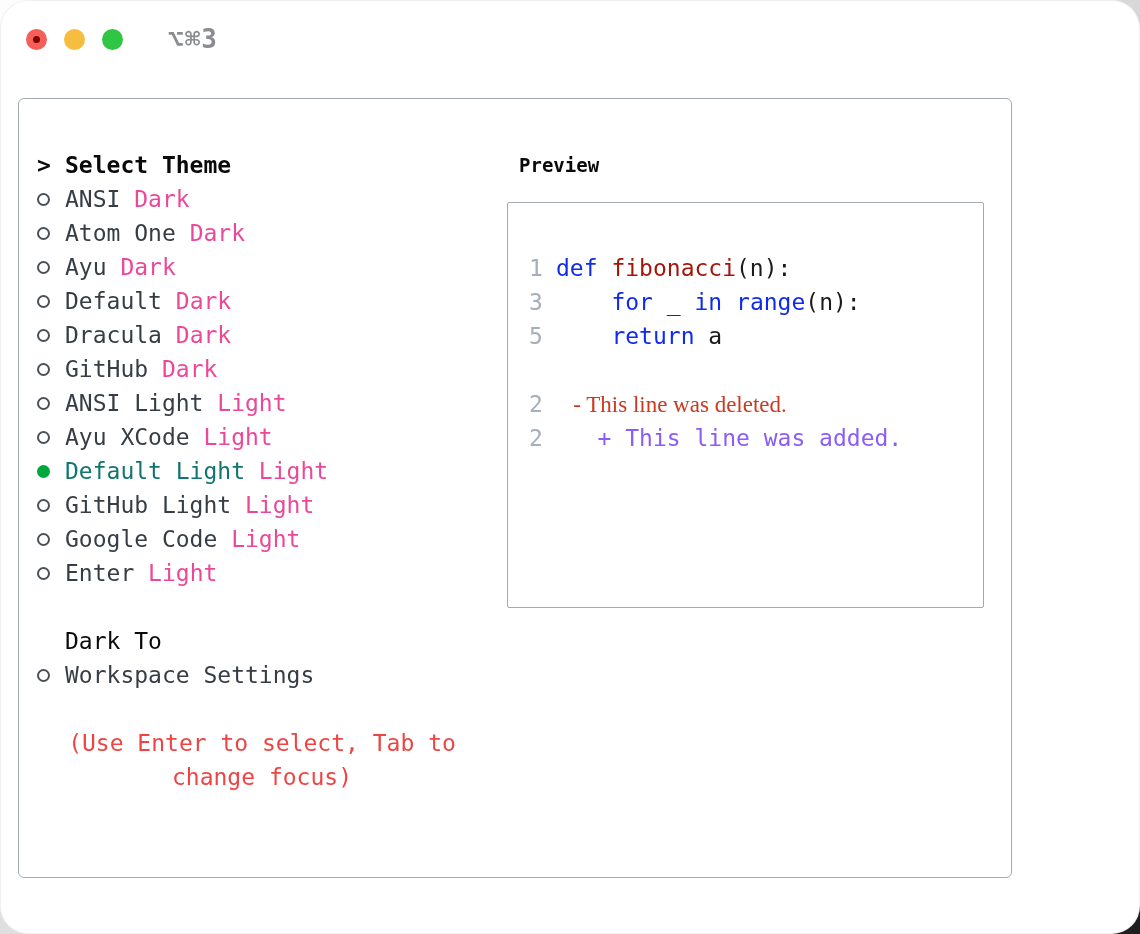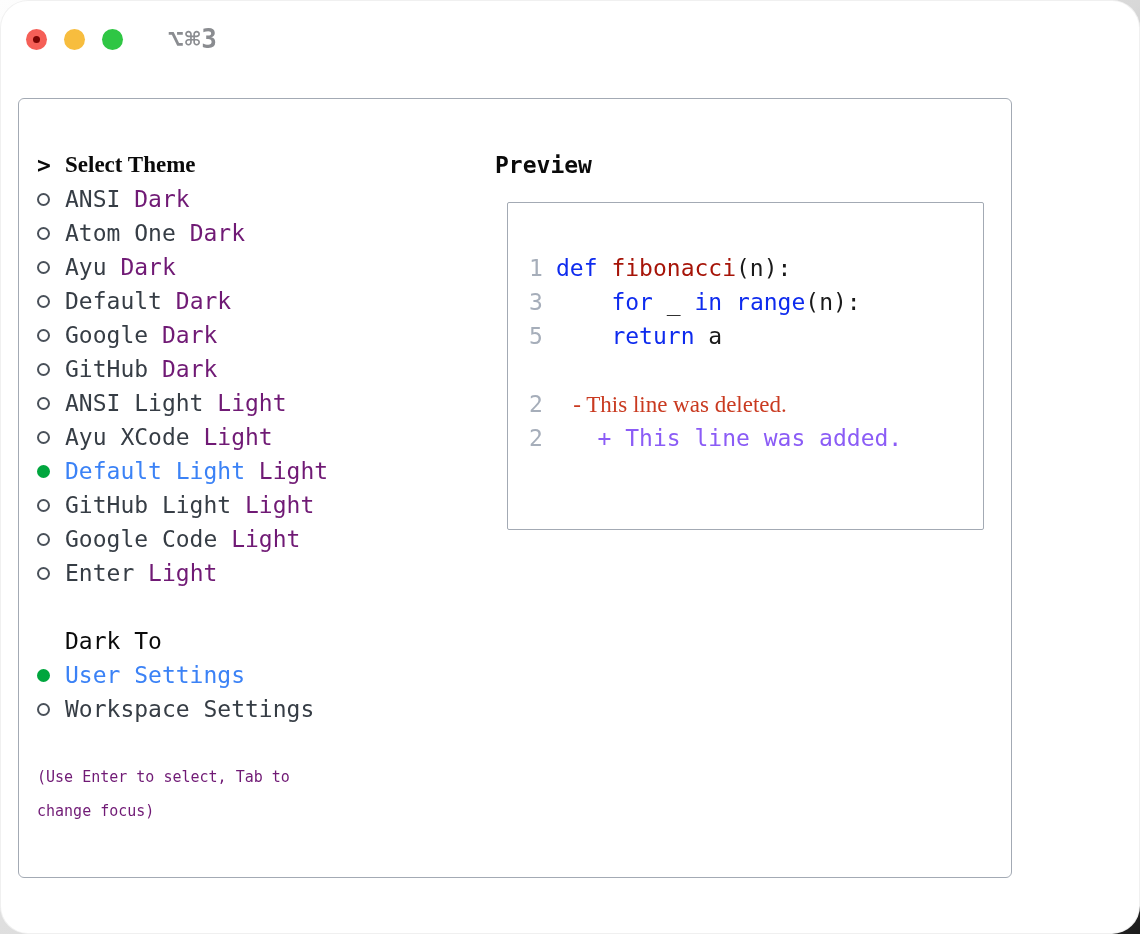--- a/index.html
+++ b/index.html
@@ -40,32 +40,32 @@
   .right-col { position:absolute; left:476px; top:49px; width:512px; }
 
   .lrow { height:34px; display:flex; align-items:center; font-size:23px; white-space:pre; }
   .bullet-col { width:28px; display:flex; align-items:center; flex:0 0 28px; }
   .bullet {
     width:13px; height:13px; border-radius:50%;
     border:2px solid #4a515a; background:transparent;
   }
   .bullet.sel { border-color:#00a63e; background:#00a63e; }
   .prompt { font-weight:bold; color:#0a0a0a; font-size:23px; }
-  .hdr { font-weight:bold; color:#0a0a0a;font-family:Liberation Serif, serif; }
+  .hdr { font-weight:bold; color:#0a0a0a; }
   .t-name { color:#363d45; }
-  .t-name.sel { color:#3b82f6; }
-  .muted { color:#701a75; }
+  .t-name.sel { color:#0f766e; }
+  .muted { color:#ec4899; }
   .plain-hdr { color:#0a0a0a; }
-  .help-line { height:34px; line-height:34px; font-size:15px; color:#701a75; white-space:pre; }
+  .help-line { height:34px; line-height:34px; font-size:23px; color:#ef4444; white-space:pre;text-align:center; }
 
   
   .preview-title { height:34px; display:flex; align-items:center;
-    font-size:23px; font-weight:bold; color:#0a0a0a; }
+    font-size:19px; font-weight:bold; color:#0a0a0a;margin-left:24px; }
   .preview-box {
-    margin-left:12px; margin-top:20px; width:477px; height:328px;
+    margin-left:12px; margin-top:20px; width:477px; height:406px;
     border:1.5px solid #a3aab4; border-radius:2px; background:#ffffff;
     padding:48px 0 0 21px; overflow:hidden;
   }
   .cline { height:34px; line-height:34px; font-size:23px; white-space:pre; }
   .lnum { display:inline-block; width:27px; color:#a6aeba; }
   .tk-kw { color:#0e2bee; }
   .tk-fn { color:#a61408; }
   .tk-pl { color:#1a1a1a; }
   .df-context { color:#9b9da1; }
   .df-deleted { color:#c93a20;font-family:Liberation Serif, serif; }
@@ -89,36 +89,35 @@
     <div class="left-col">
       <div class="lrow">
         <span class="bullet-col"><span class="prompt">&gt;</span></span>
         <span class="hdr">Select Theme</span>
       </div>
       <div id="theme-list">
           <div class="lrow"><span class="bullet-col"><span class="bullet"></span></span><span class="t-name">ANSI</span><span class="muted"> Dark</span></div>
           <div class="lrow"><span class="bullet-col"><span class="bullet"></span></span><span class="t-name">Atom One</span><span class="muted"> Dark</span></div>
           <div class="lrow"><span class="bullet-col"><span class="bullet"></span></span><span class="t-name">Ayu</span><span class="muted"> Dark</span></div>
           <div class="lrow"><span class="bullet-col"><span class="bullet"></span></span><span class="t-name">Default</span><span class="muted"> Dark</span></div>
-          <div class="lrow"><span class="bullet-col"><span class="bullet"></span></span><span class="t-name">Google</span><span class="muted"> Dark</span></div>
+          <div class="lrow"><span class="bullet-col"><span class="bullet"></span></span><span class="t-name">Dracula</span><span class="muted"> Dark</span></div>
           <div class="lrow"><span class="bullet-col"><span class="bullet"></span></span><span class="t-name">GitHub</span><span class="muted"> Dark</span></div>
           <div class="lrow"><span class="bullet-col"><span class="bullet"></span></span><span class="t-name">ANSI Light</span><span class="muted"> Light</span></div>
           <div class="lrow"><span class="bullet-col"><span class="bullet"></span></span><span class="t-name">Ayu XCode</span><span class="muted"> Light</span></div>
           <div class="lrow"><span class="bullet-col"><span class="bullet sel"></span></span><span class="t-name sel">Default Light</span><span class="muted"> Light</span></div>
           <div class="lrow"><span class="bullet-col"><span class="bullet"></span></span><span class="t-name">GitHub Light</span><span class="muted"> Light</span></div>
           <div class="lrow"><span class="bullet-col"><span class="bullet"></span></span><span class="t-name">Google Code</span><span class="muted"> Light</span></div>
           <div class="lrow"><span class="bullet-col"><span class="bullet"></span></span><span class="t-name">Enter</span><span class="muted"> Light</span></div>
         </div>
       <div class="blank"></div>
       <div class="lrow">
         <span class="bullet-col"></span>
         <span class="plain-hdr">Dark To</span>
       </div>
       <div id="apply-list">
-          <div class="lrow"><span class="bullet-col"><span class="bullet sel"></span></span><span class="t-name sel">User Settings</span></div>
           <div class="lrow"><span class="bullet-col"><span class="bullet"></span></span><span class="t-name">Workspace Settings</span></div>
         </div>
       <div class="blank"></div>
       <div id="help-text">
           <div class="help-line">(Use Enter to select, Tab to</div>
           <div class="help-line">change focus)</div>
         </div>
     </div>
 
     <div class="right-col">

